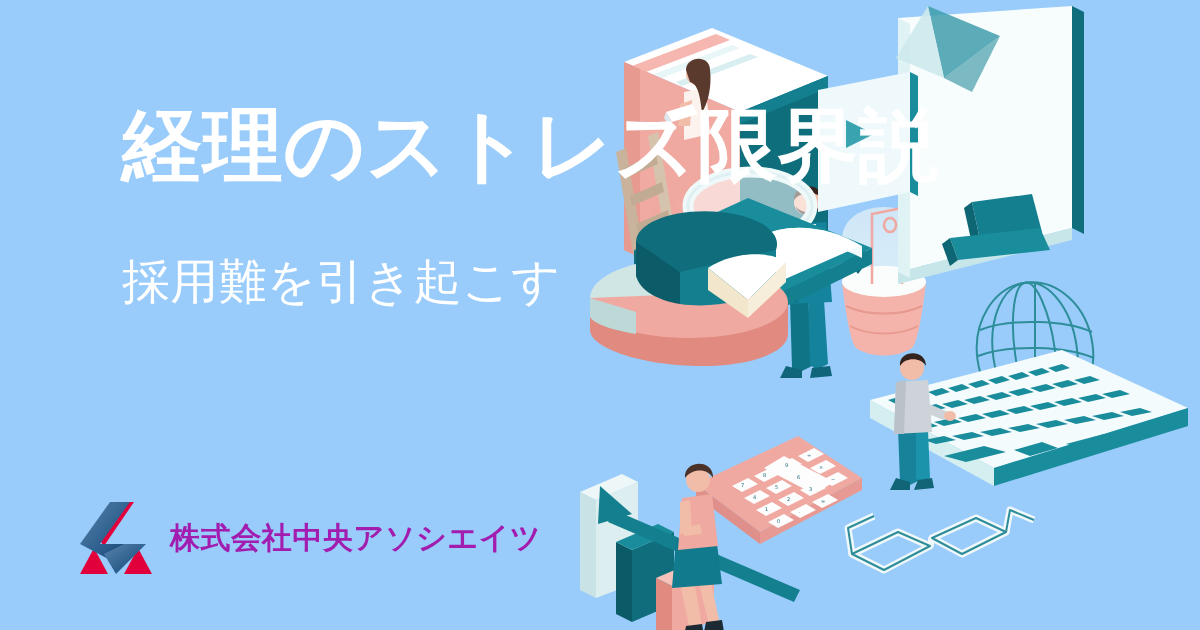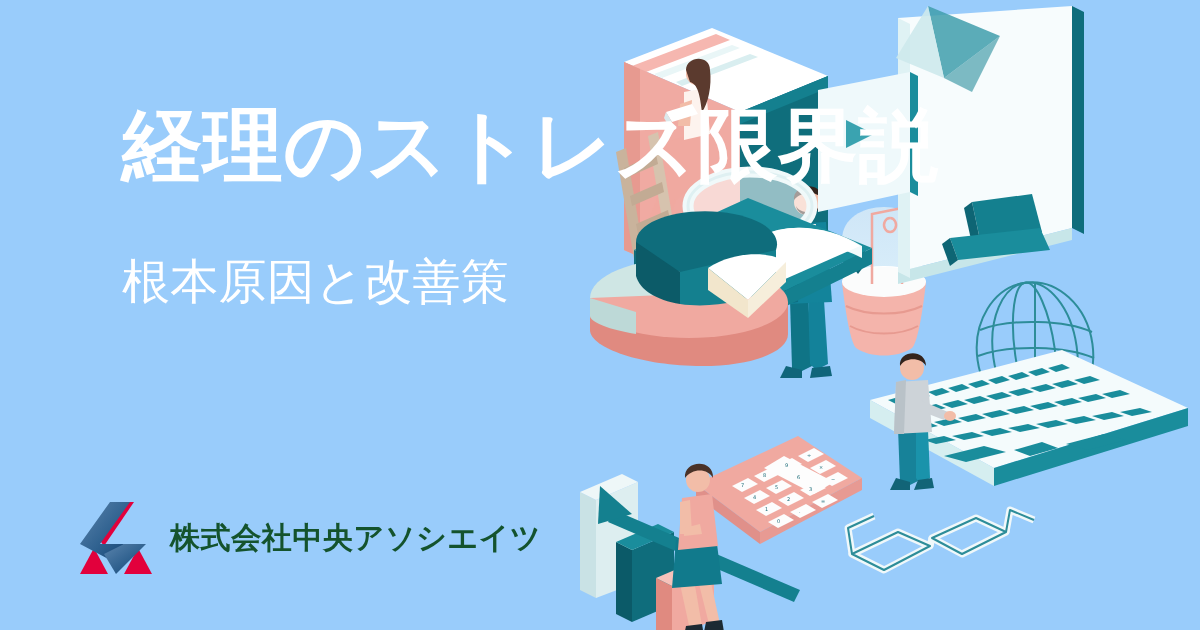--- a/index.html
+++ b/index.html
@@ -403,37 +403,37 @@
           <path d="M272,554 L268,528 L294,516"></path>
           <path d="M426,532 L430,510 L454,520"></path>
         </g>
       </g>
     </svg>
   </div>
 
   <div id="text-block">
     <div id="main-title" style="color: rgb(255, 255, 255);">経理のストレス限界説</div>
     <div id="subtitle" style="color: rgb(255, 255, 255);">
-      <span class="sub-line">根本原因と改善策</span>
+      <span class="sub-line">採用難を引き起こす</span>
     </div>
   </div>
 
   <div id="logo-row">
     <svg id="logo-mark" viewBox="0 0 76 76">
       <defs>
         <linearGradient id="lgBlue" x1="0" y1="0" x2="1" y2="1">
           <stop offset="0%" stop-color="#5b84ad"></stop>
           <stop offset="55%" stop-color="#2f618f"></stop>
           <stop offset="100%" stop-color="#123f70"></stop>
         </linearGradient>
       </defs>
 
       <polygon points="40,2 56,2 26,46 14,30" fill="#e2003c"></polygon>
       <polygon points="2,74 16,48 30,74" fill="#e2003c"></polygon>
       <polygon points="46,74 60,48 74,74" fill="#e2003c"></polygon>
 
       <polygon points="32,2 52,2 22,44 46,44 36,62 2,44" fill="url(#lgBlue)"></polygon>
       <polygon points="46,44 68,44 38,74 26,54" fill="url(#lgBlue)"></polygon>
     </svg>
-    <span id="company-name" style="color: #14532d;">株式会社中央アソシエイツ</span>
+    <span id="company-name" style="color: #a21caf;">株式会社中央アソシエイツ</span>
   </div>
 
 </div>
 
 </body></html>

